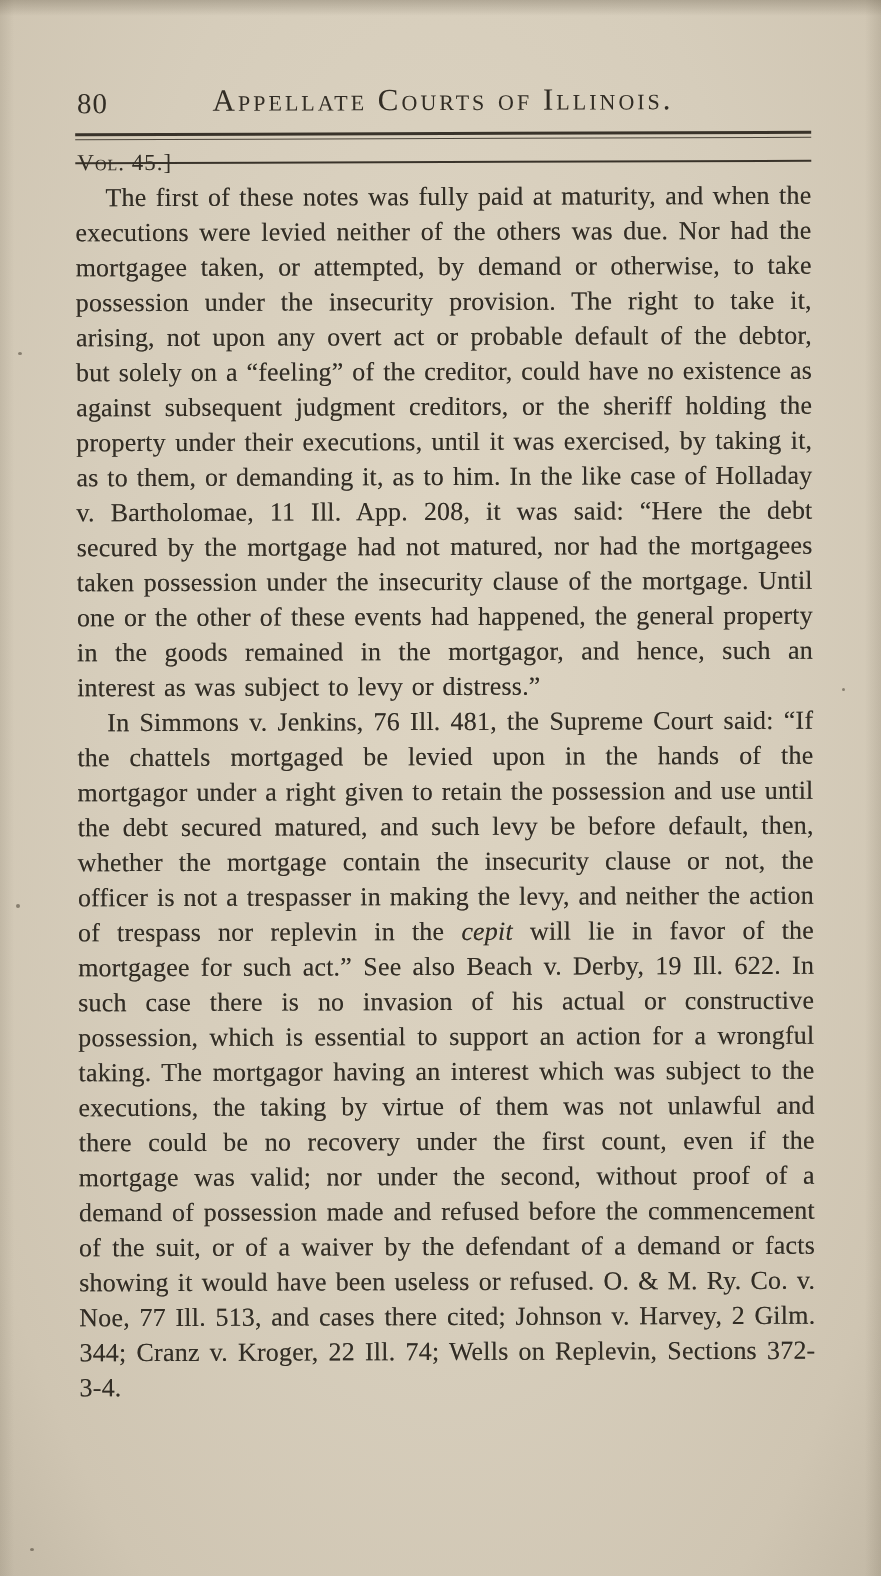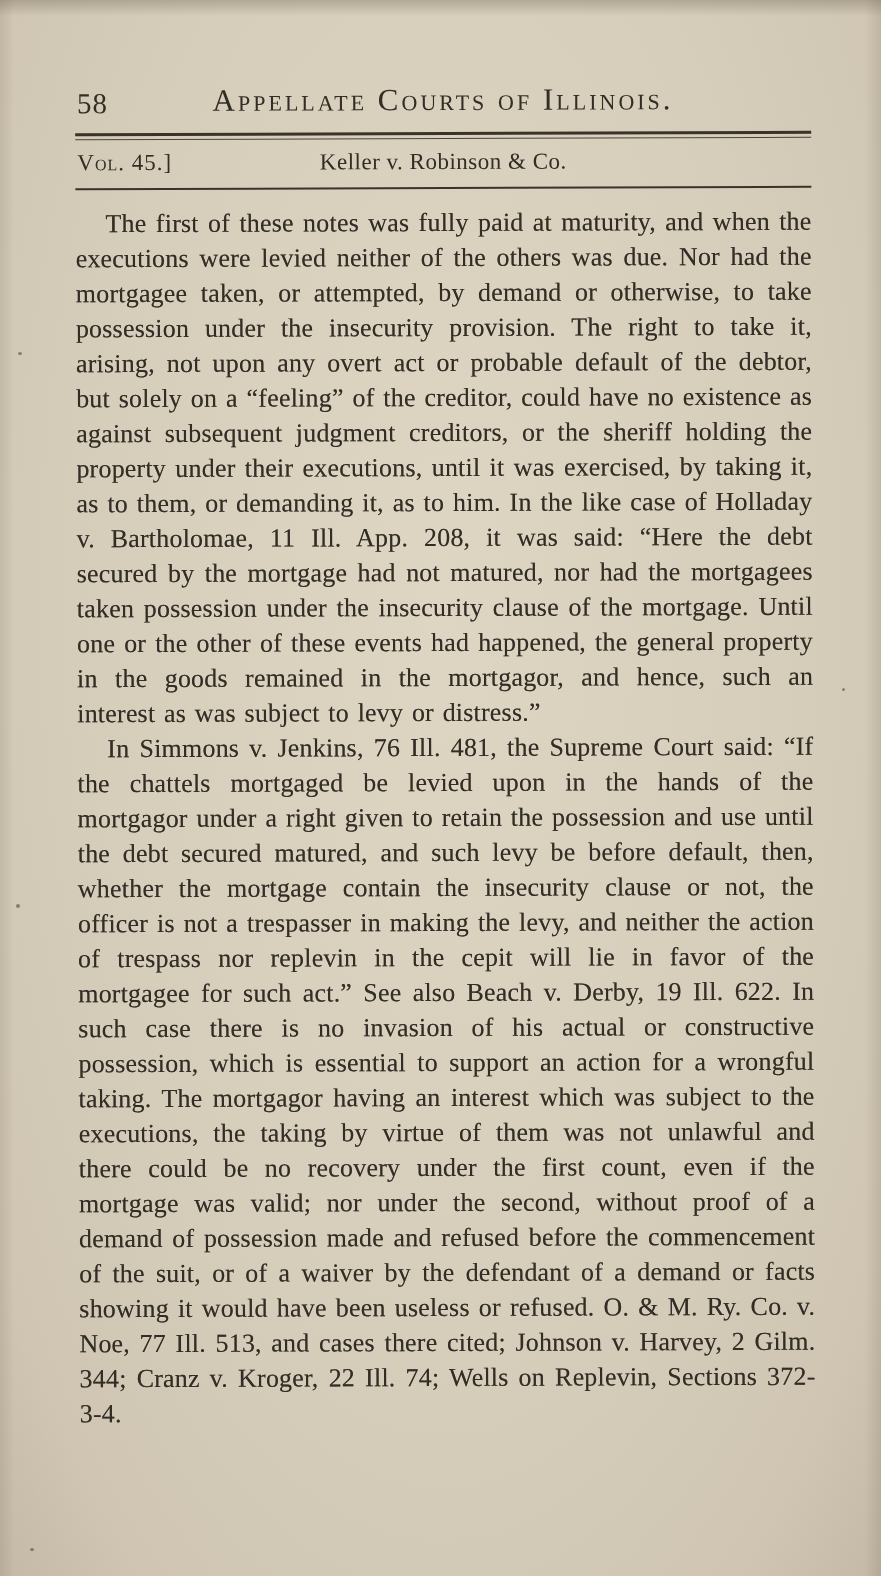--- a/index.html
+++ b/index.html
@@ -78,20 +78,21 @@
     text-align: justify;
     word-spacing: 2px;
     letter-spacing: 0.2px;
     text-shadow: 0 0 0.5px rgba(50,45,37,0.55);
   }
   .body-text p {
     margin: 0;
     text-indent: 30px;
   }
   .italic {
+    font-style: italic;
   }
   .speck {
     position: absolute;
     background: rgba(60,52,40,0.5);
     border-radius: 50%;
   }
   .speck.s1 { left: 18px; top: 352px;  width: 4px; height: 3px; }
   .speck.s2 { left: 16px; top: 904px;  width: 4px; height: 4px; }
   .speck.s3 { left: 842px; top: 688px; width: 3px; height: 3px; }
   .speck.s4 { left: 30px; top: 1548px; width: 4px; height: 3px; }
@@ -101,29 +102,28 @@
 
 <div class="page">
   <span class="speck s1"></span>
   <span class="speck s2"></span>
   <span class="speck s3"></span>
   <span class="speck s4"></span>
 
   <div class="content">
 
     <div class="header-row">
-      <span class="page-number">58</span>
+      <span class="page-number">80</span>
       <span class="header-title">Appellate Courts of Illinois.</span>
     </div>
 
     <div class="double-rule"></div>
 
     <div class="running-head">
       <span class="vol-label">Vol. 45.]</span>
-      <span class="case-title">Keller v. Robinson &amp; Co.</span>
     </div>
 
     <div class="single-rule"></div>
 
     <main class="body-text">
         <p><span>The first of these notes was fully paid at maturity, and when the executions were levied neither of the others was due. Nor had the mortgagee taken, or attempted, by demand or otherwise, to take possession under the insecurity provision. The right to take it, arising, not upon any overt act or probable default of the debtor, but solely on a “feeling” of the creditor, could have no existence as against subsequent judgment creditors, or the sheriff holding the property under their executions, until it was exercised, by taking it, as to them, or demanding it, as to him. In the like case of Holladay v. Bartholomae, 11 Ill. App. 208, it was said: “Here the debt secured by the mortgage had not matured, nor had the mortgagees taken possession under the insecurity clause of the mortgage. Until one or the other of these events had happened, the general property in the goods remained in the mortgagor, and hence, such an interest as was subject to levy or distress.”</span></p>
         <p><span>In Simmons v. Jenkins, 76 Ill. 481, the Supreme Court said: “If the chattels mortgaged be levied upon in the hands of the mortgagor under a right given to retain the possession and use until the debt secured matured, and such levy be before default, then, whether the mortgage contain the insecurity clause or not, the officer is not a trespasser in making the levy, and neither the action of trespass nor replevin in the </span><span class="italic">cepit</span><span> will lie in favor of the mortgagee for such act.” See also Beach v. Derby, 19 Ill. 622. In such case there is no invasion of his actual or constructive possession, which is essential to support an action for a wrongful taking. The mortgagor having an interest which was subject to the executions, the taking by virtue of them was not unlawful and there could be no recovery under the first count, even if the mortgage was valid; nor under the second, without proof of a demand of possession made and refused before the commencement of the suit, or of a waiver by the defendant of a demand or facts showing it would have been useless or refused. O. &amp; M. Ry. Co. v. Noe, 77 Ill. 513, and cases there cited; Johnson v. Harvey, 2 Gilm. 344; Cranz v. Kroger, 22 Ill. 74; Wells on Replevin, Sections 372-3-4.</span></p>
       </main>
 
   </div>

